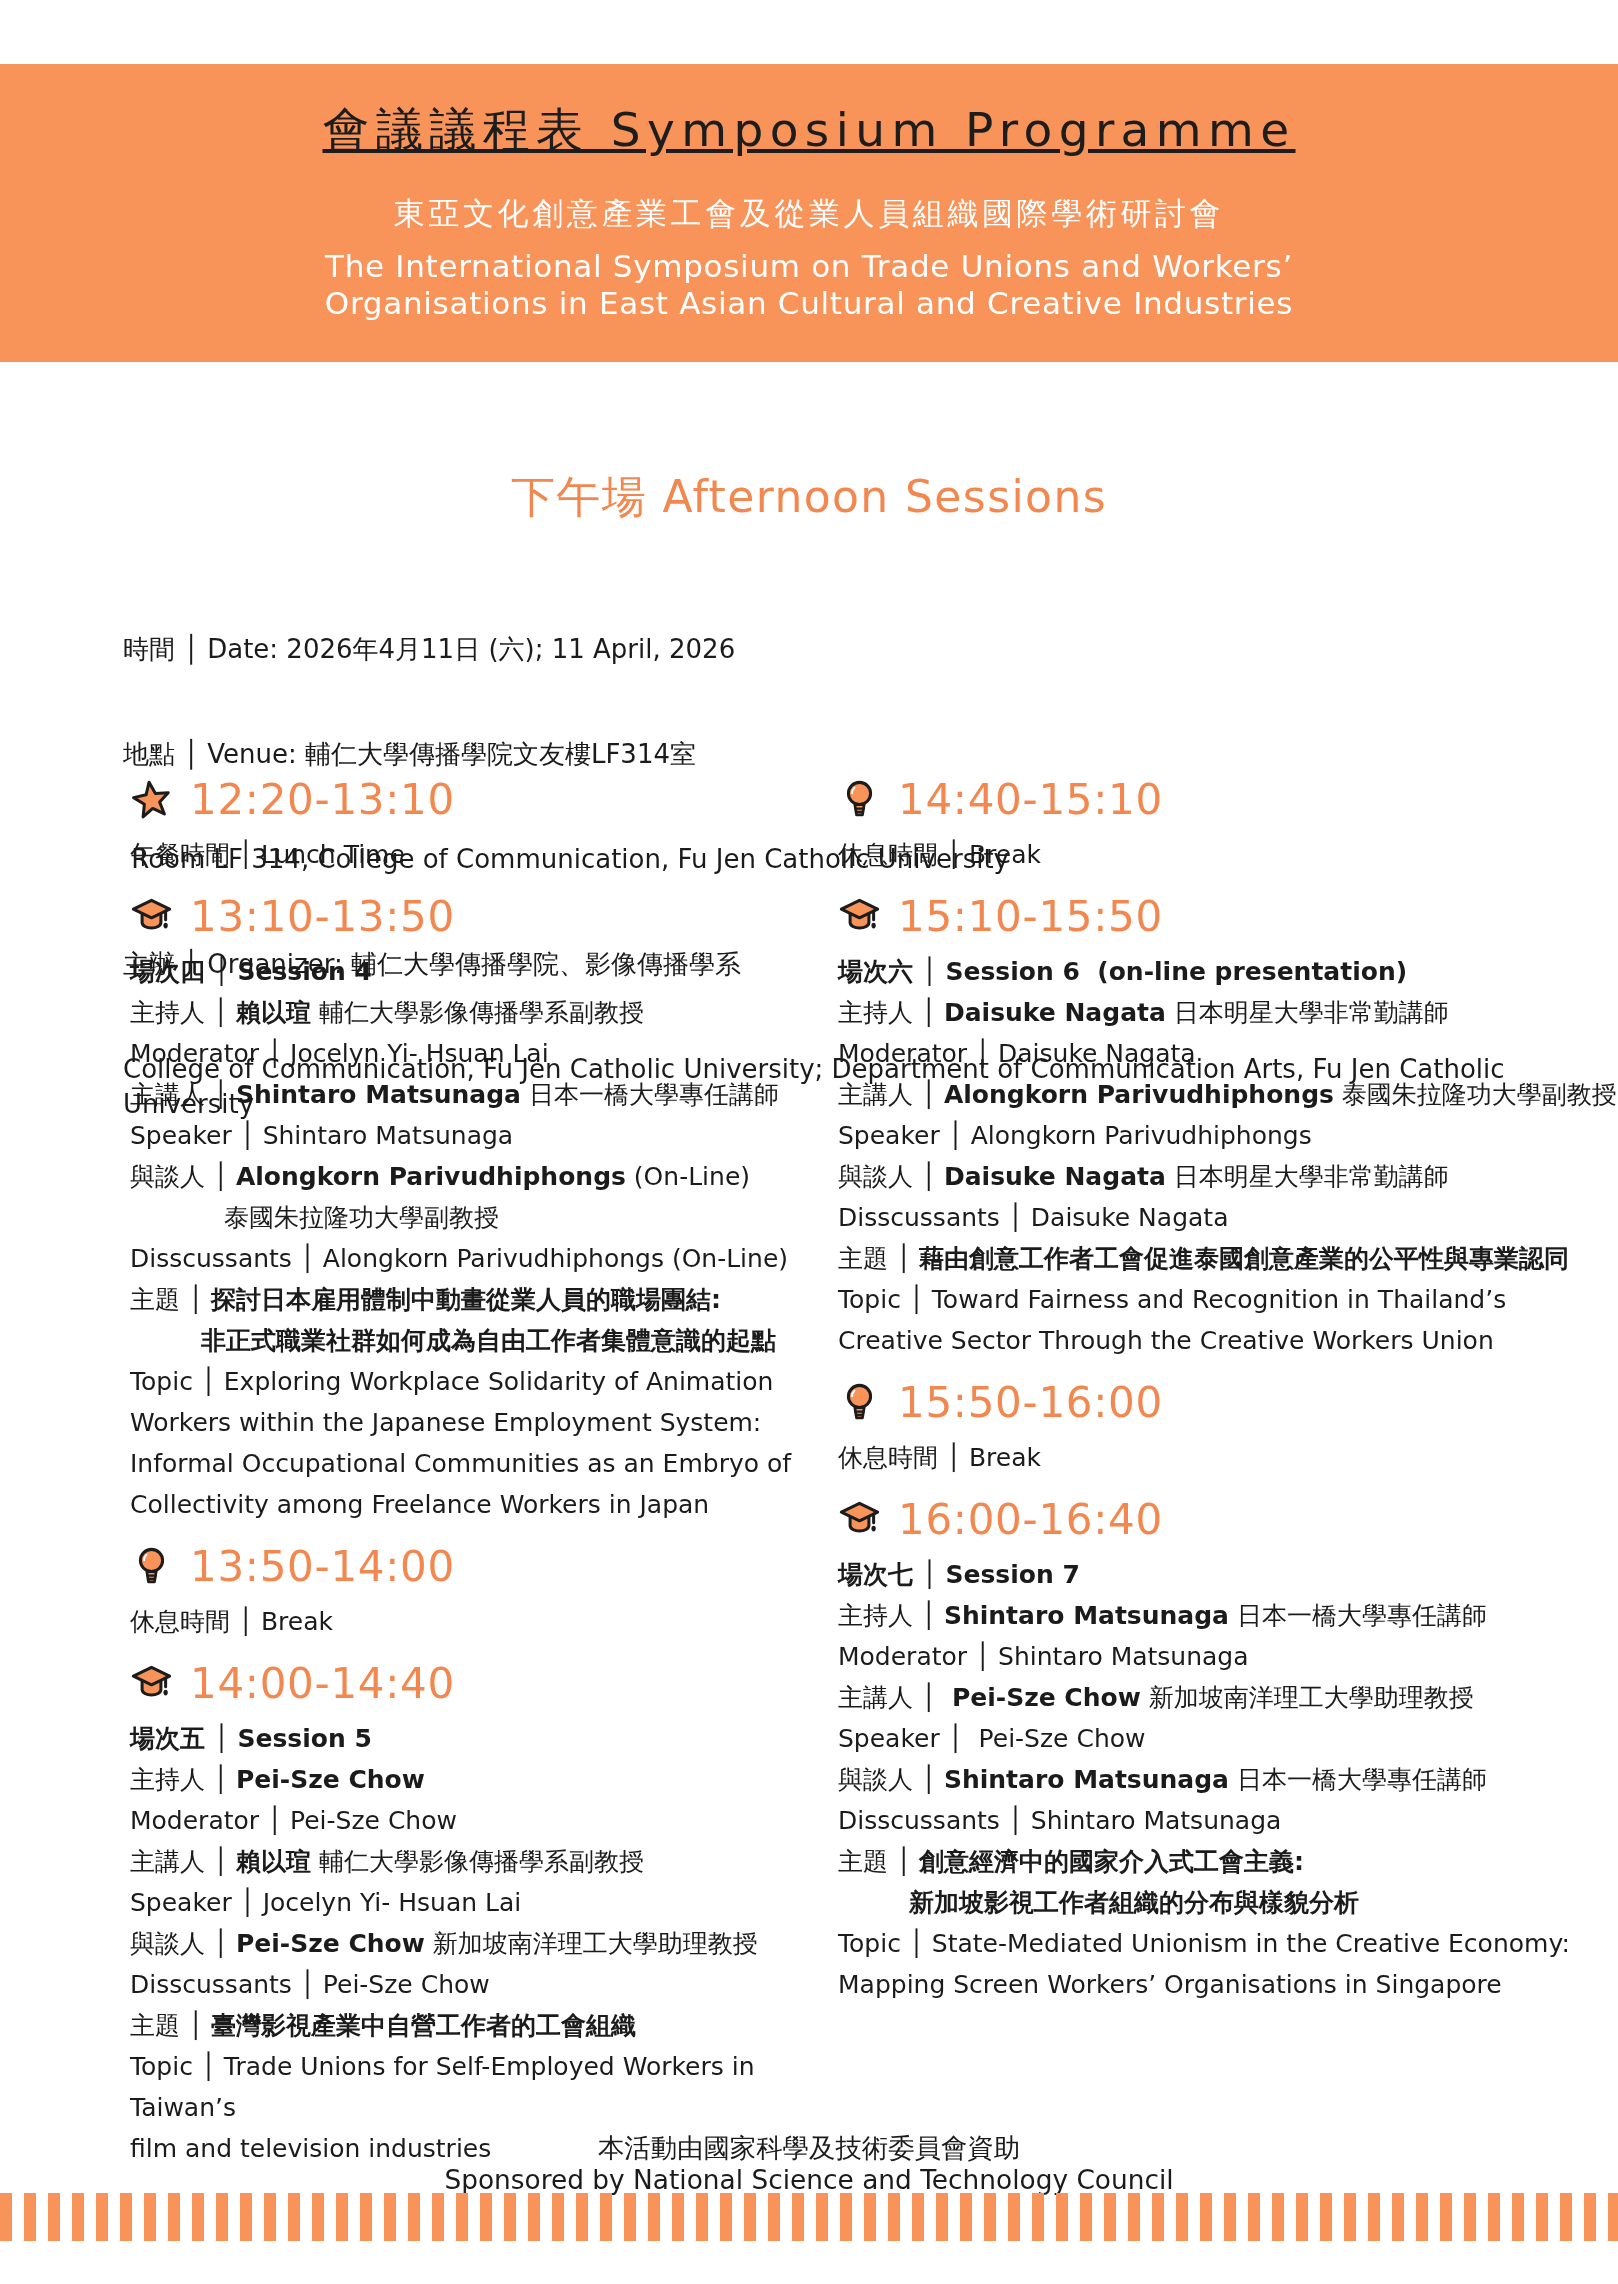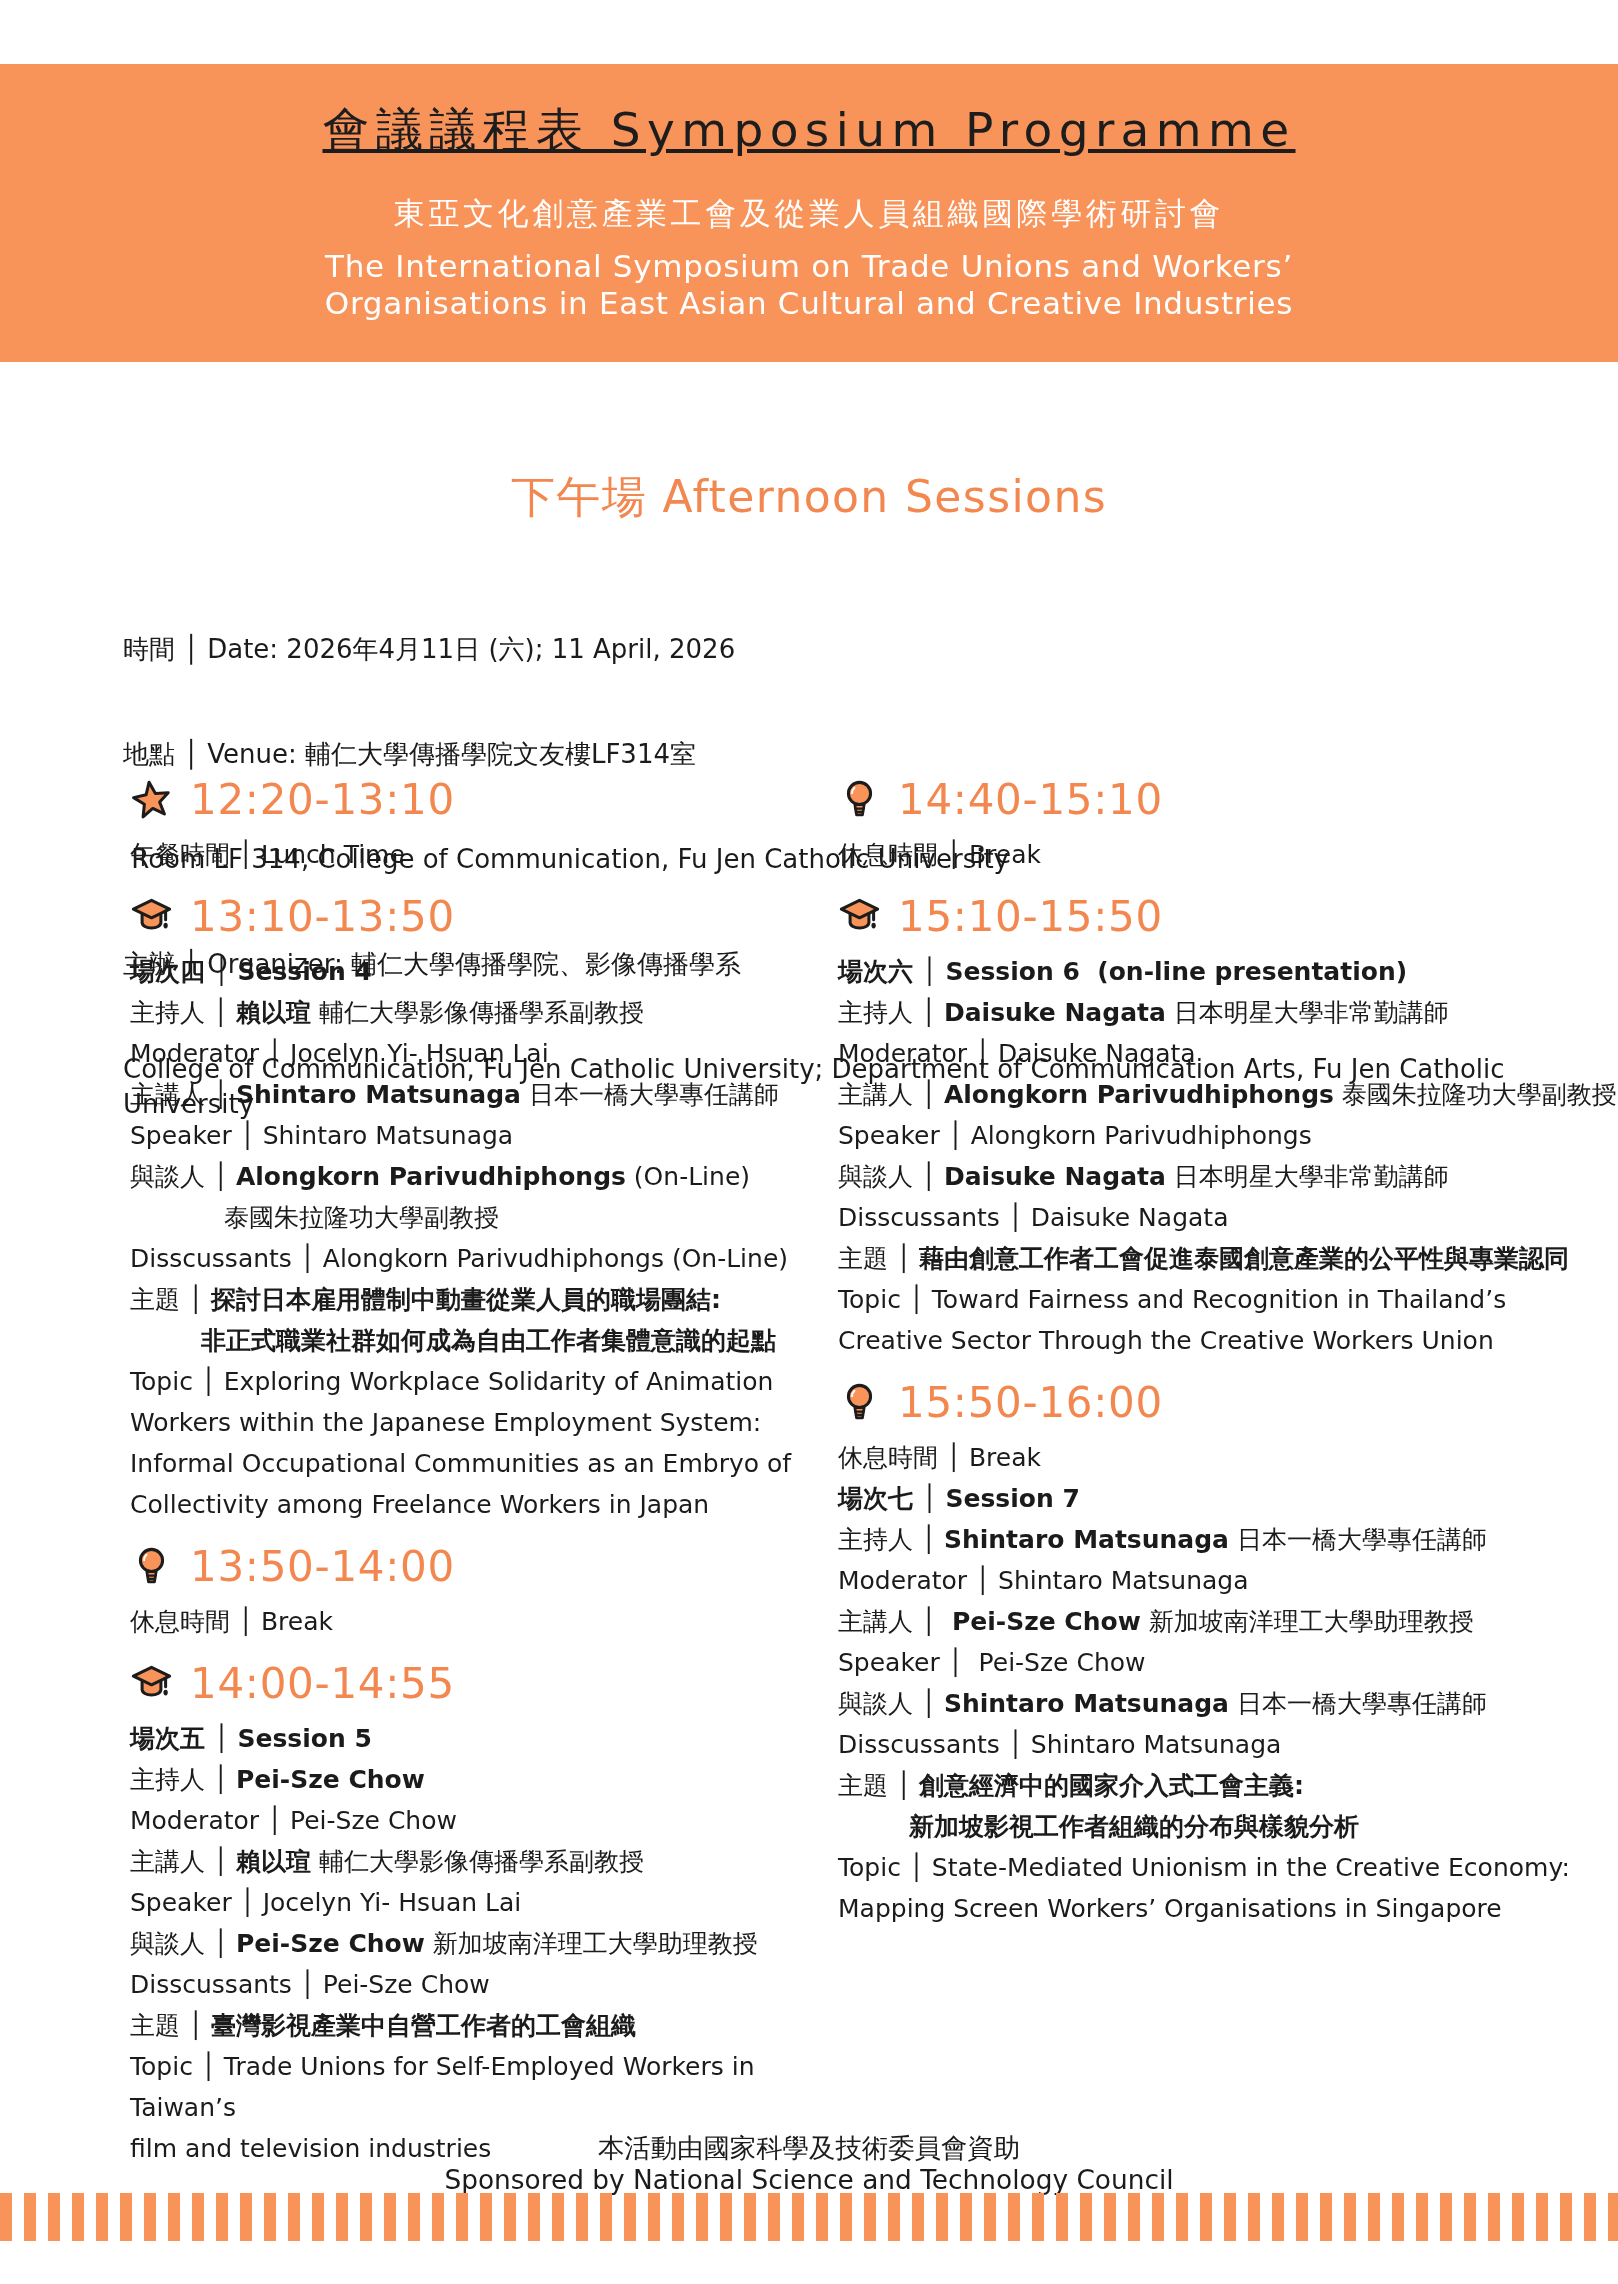--- a/index.html
+++ b/index.html
@@ -138,21 +138,21 @@
         <div class="block">
           <div class="time-row">
             <span class="icon">
               <svg viewBox="0 0 64 64">
                 <path d="M18 27 v14 c0 4.6 6.3 8.2 14 8.2 s14 -3.6 14 -8.2 v-14" fill="var(--band)" stroke="#1c1c1c" stroke-width="4.5" stroke-linejoin="round"></path>
                 <path d="M32 8 L59 21 L32 34 L5 21 Z" fill="var(--band)" stroke="#1c1c1c" stroke-width="4.5" stroke-linejoin="round"></path>
                 <path d="M53 24 v13" stroke="#1c1c1c" stroke-width="4.5" stroke-linecap="round" fill="none"></path>
                 <ellipse cx="53" cy="45.5" rx="3.2" ry="4.2" fill="#1c1c1c"></ellipse>
               </svg>
             </span>
-            <span class="time">14:00-14:55</span>
+            <span class="time">14:00-14:40</span>
           </div>
           <div class="line bold"><span>場次五 │ Session 5</span></div>
           <div class="line"><span>主持人 │ </span><span class="bold">Pei-Sze Chow</span></div>
           <div class="line"><span>Moderator │ Pei-Sze Chow</span></div>
           <div class="line"><span>主講人 │ </span><span class="bold">賴以瑄</span><span> 輔仁大學影像傳播學系副教授</span></div>
           <div class="line"><span>Speaker │ Jocelyn Yi- Hsuan Lai</span></div>
           <div class="line"><span>與談人 │ </span><span class="bold">Pei-Sze Chow</span><span> 新加坡南洋理工大學助理教授</span></div>
           <div class="line"><span>Disscussants │ Pei-Sze Chow</span></div>
           <div class="line"><span>主題 │ </span><span class="bold">臺灣影視產業中自營工作者的工會組織</span></div>
           <div class="line"><span>Topic │ Trade Unions for Self-Employed Workers in Taiwan’s</span></div>
@@ -205,20 +205,31 @@
                 <path d="M24.5 14.5 a11 11 0 0 0 -3.6 8" stroke="#ffffff" stroke-width="3" fill="none" stroke-linecap="round"></path>
                 <path d="M25 39.5 h14 l-2.6 15.5 h-8.8 Z" fill="var(--band)" stroke="#1c1c1c" stroke-width="4" stroke-linejoin="round"></path>
                 <path d="M25.5 45.5 h13 M26.6 50.5 h10.8" stroke="#1c1c1c" stroke-width="3.2" stroke-linecap="round" fill="none"></path>
               </svg>
             </span>
             <span class="time">15:50-16:00</span>
           </div>
           <div class="line"><span>休息時間 │ Break</span></div>
         </div>
         <div class="block">
+          <div class="time-row">
+            <span class="icon">
+              <svg viewBox="0 0 64 64">
+                <path d="M18 27 v14 c0 4.6 6.3 8.2 14 8.2 s14 -3.6 14 -8.2 v-14" fill="var(--band)" stroke="#1c1c1c" stroke-width="4.5" stroke-linejoin="round"></path>
+                <path d="M32 8 L59 21 L32 34 L5 21 Z" fill="var(--band)" stroke="#1c1c1c" stroke-width="4.5" stroke-linejoin="round"></path>
+                <path d="M53 24 v13" stroke="#1c1c1c" stroke-width="4.5" stroke-linecap="round" fill="none"></path>
+                <ellipse cx="53" cy="45.5" rx="3.2" ry="4.2" fill="#1c1c1c"></ellipse>
+              </svg>
+            </span>
+            <span class="time">16:00-16:40</span>
+          </div>
           <div class="line bold"><span>場次七 │ Session 7</span></div>
           <div class="line"><span>主持人 │ </span><span class="bold">Shintaro Matsunaga</span><span> 日本一橋大學專任講師</span></div>
           <div class="line"><span>Moderator │ Shintaro Matsunaga</span></div>
           <div class="line"><span>主講人 │  </span><span class="bold">Pei-Sze Chow</span><span> 新加坡南洋理工大學助理教授</span></div>
           <div class="line"><span>Speaker │  Pei-Sze Chow</span></div>
           <div class="line"><span>與談人 │ </span><span class="bold">Shintaro Matsunaga</span><span> 日本一橋大學專任講師</span></div>
           <div class="line"><span>Disscussants │ Shintaro Matsunaga</span></div>
           <div class="line"><span>主題 │ </span><span class="bold">創意經濟中的國家介入式工會主義:</span></div>
           <div class="line indent-sm bold"><span>新加坡影視工作者組織的分布與樣貌分析</span></div>
           <div class="line"><span>Topic │ State-Mediated Unionism in the Creative Economy:</span></div>

